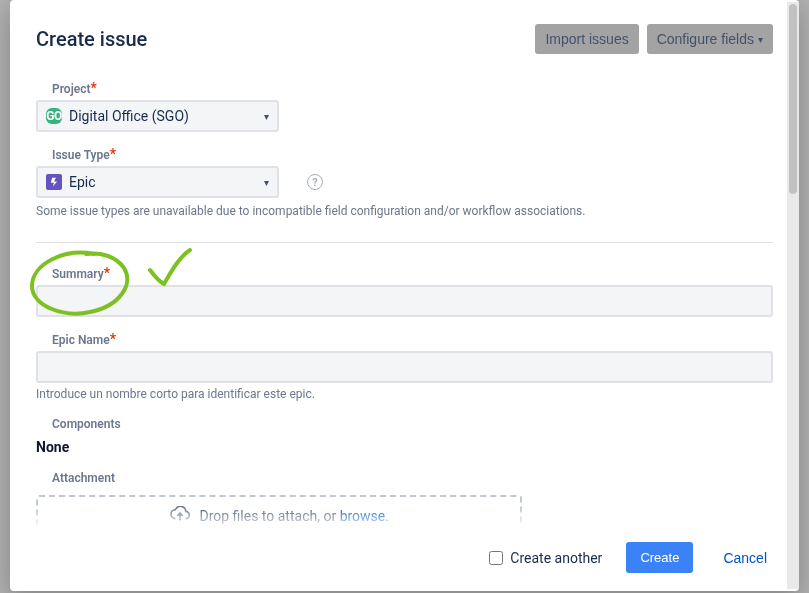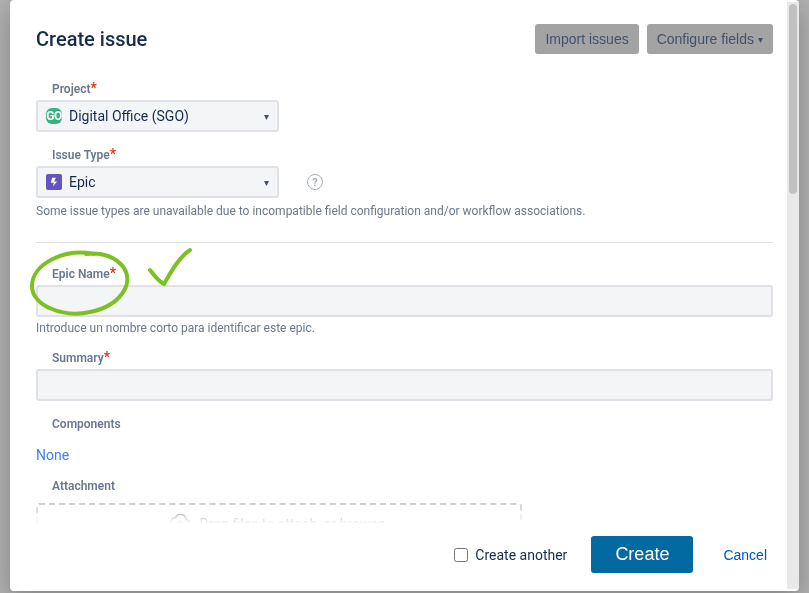--- a/index.html
+++ b/index.html
@@ -99,21 +99,21 @@
   .issue-note { font-size:12px; color:#6B778C; margin-top:6px; }
   .hr {
     border:none; border-top:1px solid #DFE1E6;
     margin:24px 0 22px 0;
   }
   .text-input {
     width:100%; height:32px; border:2px solid #DFE1E6;
     background:#F4F5F7; border-radius:3px; padding:0 8px; font-size:14px;
   }
   .field-help { font-size:12px; color:#6B778C; margin-top:4px; }
-  .comp-none { font-size:14px; font-weight:400; color:#3b82f6; margin-top:12px; }
+  .comp-none { font-size:14px; font-weight:700; color:#0f172a; margin-top:4px; }
   .attach-box {
     width:66%;
     border:2px dashed #C1C7D0;
     border-radius:3px;
     height:42px;
     display:flex; align-items:center; justify-content:center;
     gap:8px; color:#42526E; font-size:14px;
     margin-top:6px;
   }
   .attach-box .browse { color:#0052CC; cursor:pointer; }
@@ -123,22 +123,22 @@
     background:linear-gradient(to bottom, rgba(255,255,255,0), #fff);
     pointer-events:none;
   }
   .footer {
     display:flex; align-items:center; justify-content:flex-end;
     gap:24px; padding:12px 26px 18px 26px;
   }
   .ca-wrap { display:flex; align-items:center; gap:4px; font-size:14px; color:#172B4D; }
   .ca-wrap input { width:14px; height:14px; }
   .btn-primary {
-    background:#0369a1; color:#fff; border:none; border-radius:3px;
-    padding:8px 24px; font-size:18px; font-weight:500; cursor:pointer;
+    background:#3b82f6; color:#fff; border:none; border-radius:3px;
+    padding:8px 14px; font-size:13px; font-weight:500; cursor:pointer;
   }
   .btn-link { color:#0052CC; background:none; border:none; font-size:14px; cursor:pointer; }
 
   .scrollbar-track {
     position:absolute; right:0; top:2px; bottom:2px; width:12px;
     background:#E9E9EA;
   }
   .scrollbar-thumb {
     position:absolute; left:2px; right:2px; top:2px; height:190px;
     background:#C1C1C1; border-radius:5px;
@@ -207,31 +207,31 @@
         </div>
         <div class="help-icon">?</div>
       </div>
       <div class="issue-note">Some issue types are unavailable due to incompatible field configuration and/or workflow associations.</div>
     </div>
 
     <hr class="hr">
 
     <div class="form-group">
       <div>
+        <span class="label">Summary</span><span class="req">*</span>
+      </div>
+      <input class="text-input" type="text" value="" style="">
+    </div>
+
+    <div class="form-group">
+      <div>
         <span class="label">Epic Name</span><span class="req">*</span>
       </div>
       <input class="text-input" type="text" value="" style="">
       <div class="field-help">Introduce un nombre corto para identificar este epic.</div>
-    </div>
-
-    <div class="form-group">
-      <div>
-        <span class="label">Summary</span><span class="req">*</span>
-      </div>
-      <input class="text-input" type="text" value="" style="">
     </div>
 
     <div class="form-group">
       <span class="label">Components</span>
       <div class="comp-none">None</div>
     </div>
 
     <div class="form-group" style="margin-bottom:0;">
       <span class="label">Attachment</span>
       <div class="attach-box">

